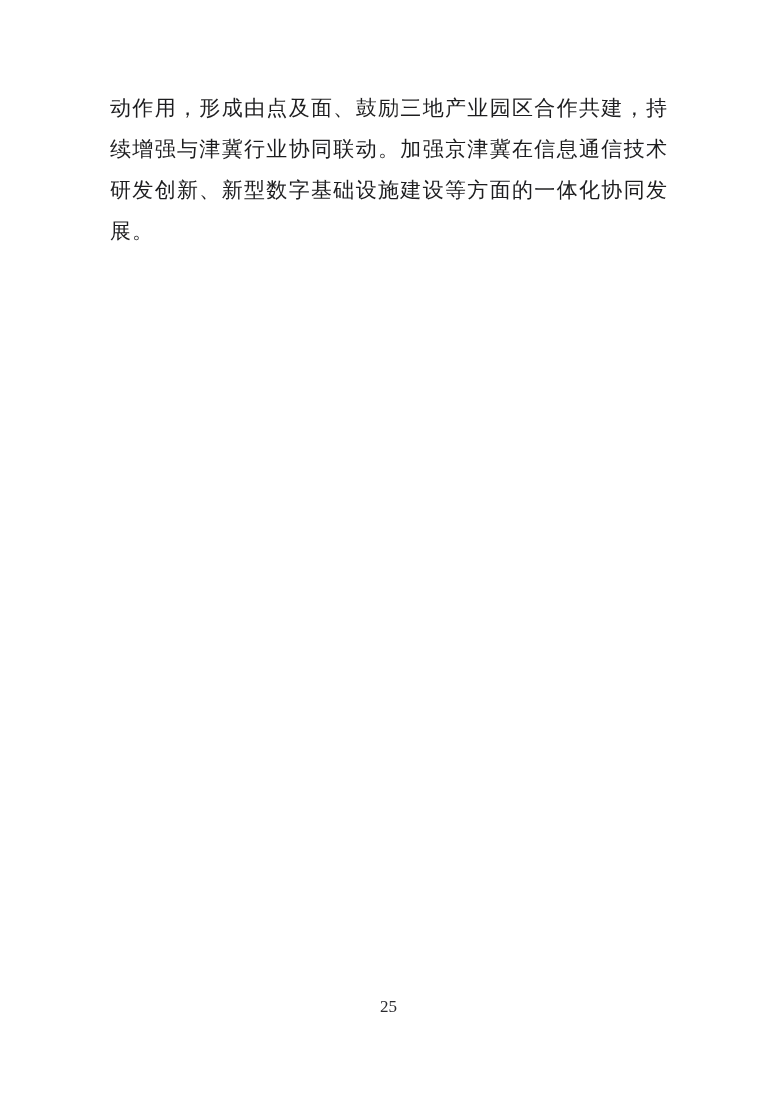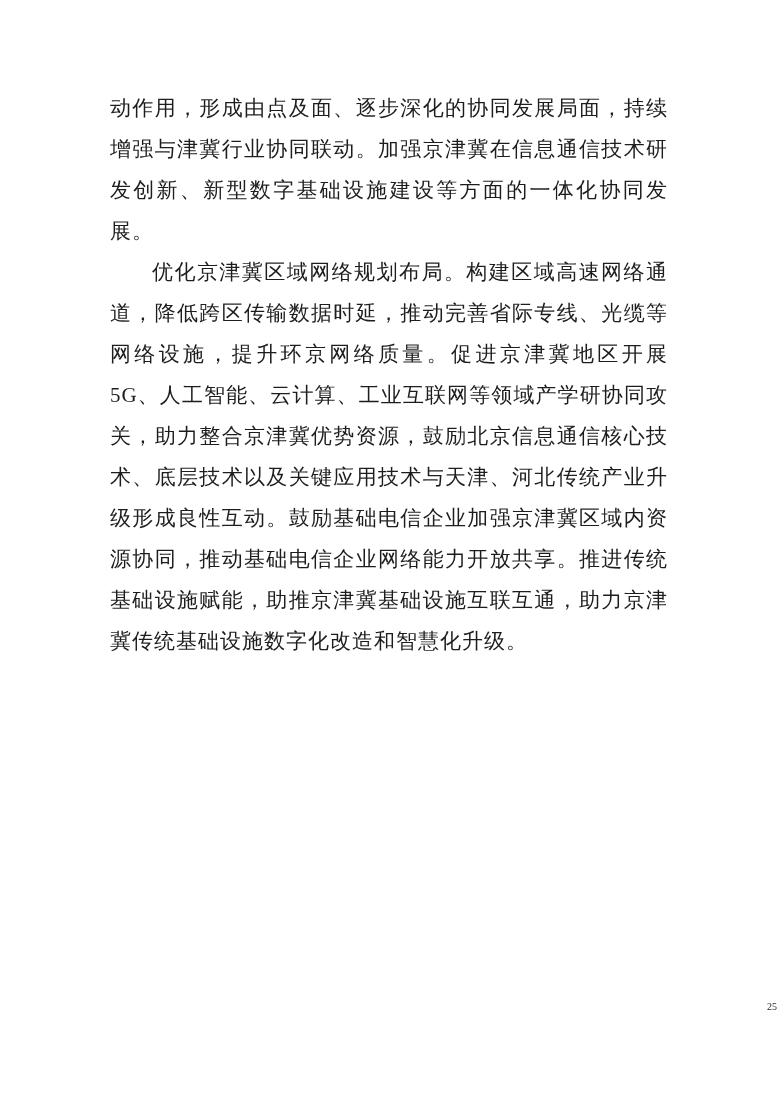--- a/index.html
+++ b/index.html
@@ -31,32 +31,31 @@
     padding: 0;
   }
   .content p.indent {
     text-indent: 2em;
   }
   .page-number {
     position: absolute;
     left: 0;
     top: 998px;
     width: 100%;
-    text-align: right;
-    font-size: 10px;
+    text-align: center;
+    font-size: 17px;
     color: #2a2a2e;
     letter-spacing: 0;
     line-height: 18px;
   }
 </style>
 </head>
 <body>
 
 <div class="page">
   <div class="content">
 
-      <p>动作用，形成由点及面、逐步深化的协同发展局面，持续增强与津冀行业协同联动。加强京津冀在信息通信技术研发创新、新型数字基础设施建设等方面的一体化协同发展。</p>
+      <p>动作用，形成由点及面、鼓励三地产业园区合作共建，持续增强与津冀行业协同联动。加强京津冀在信息通信技术研发创新、新型数字基础设施建设等方面的一体化协同发展。</p>
 
-      <p class="indent">优化京津冀区域网络规划布局。构建区域高速网络通道，降低跨区传输数据时延，推动完善省际专线、光缆等网络设施，提升环京网络质量。促进京津冀地区开展 5G、人工智能、云计算、工业互联网等领域产学研协同攻关，助力整合京津冀优势资源，鼓励北京信息通信核心技术、底层技术以及关键应用技术与天津、河北传统产业升级形成良性互动。鼓励基础电信企业加强京津冀区域内资源协同，推动基础电信企业网络能力开放共享。推进传统基础设施赋能，助推京津冀基础设施互联互通，助力京津冀传统基础设施数字化改造和智慧化升级。</p>
 
     </div>
   <div class="page-number">25</div>
 </div>
 
 </body></html>

